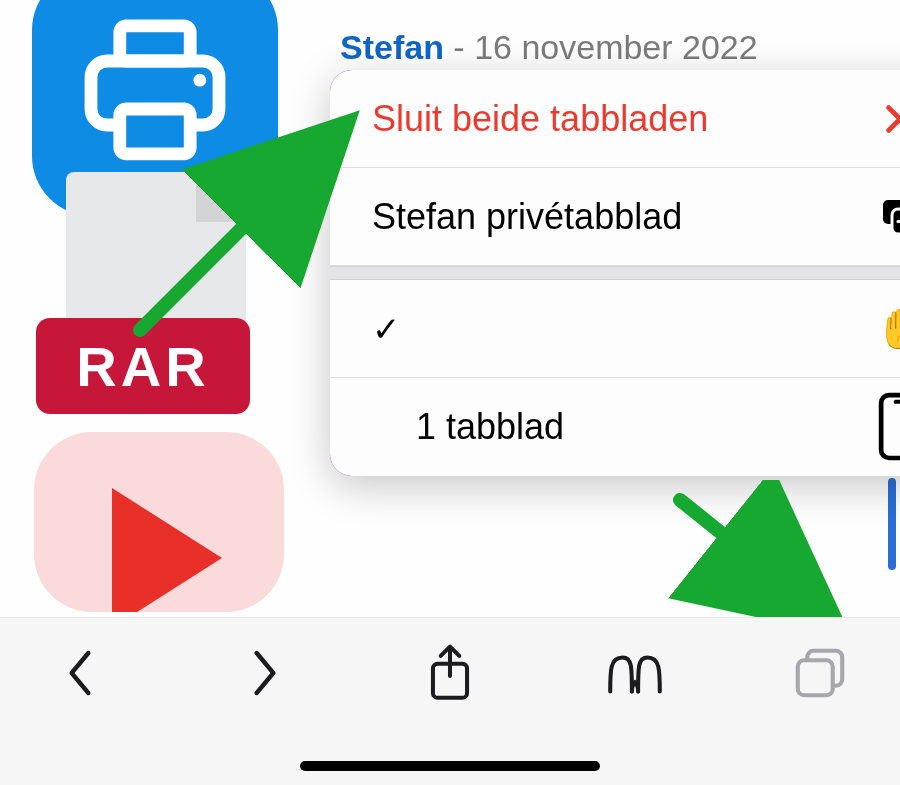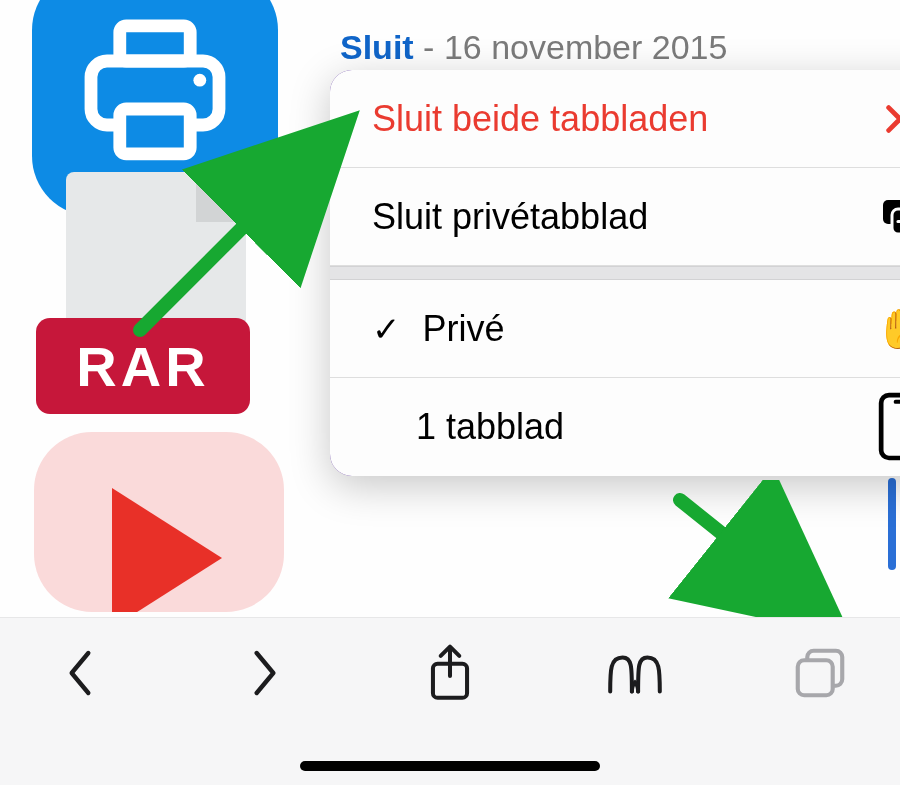--- a/index.html
+++ b/index.html
@@ -71,47 +71,46 @@
   </div>
 
   <div class="yt-icon-wrap">
     <div class="yt-triangle"></div>
   </div>
 
   <div class="scroll-hint"></div>
 </div>
 
 <div class="author-line">
-  <span class="author-name">Sluit</span><span> - </span><span>16 november 2015</span>
+  <span class="author-name">Stefan</span><span> - </span><span>16 november 2022</span>
 </div>
 
 <div class="menu">
   <div class="menu-item destructive">
     <span class="lead">Sluit beide tabbladen</span>
     <span class="menu-icon x-icon">
       <svg viewBox="0 0 24 24" fill="none">
           <path d="M4 4 L20 20 M20 4 L4 20" stroke-linecap="round"></path>
         </svg>
     </span>
   </div>
   <div class="menu-item">
-    <span class="lead">Sluit privétabblad</span>
+    <span class="lead">Stefan privétabblad</span>
     <span class="menu-icon newtab-icon">
       <svg viewBox="0 0 40 40">
         <rect x="3" y="3" width="24" height="24" rx="5" fill="#000"></rect>
         <rect x="12" y="12" width="25" height="25" rx="6" fill="#000" stroke="#fdfdfd" stroke-width="3"></rect>
         <path d="M24.5 18 L24.5 31 M18 24.5 L31 24.5" stroke="#fff" stroke-width="3.2" stroke-linecap="round"></path>
       </svg>
     </span>
   </div>
   <div class="menu-sep"></div>
   <div class="menu-item">
     <span class="lead">
       <span class="checkmark">✓</span>
-      <span>Privé</span>
     </span>
     <span class="menu-icon hand-icon">✋</span>
   </div>
   <div class="menu-item">
     <span class="lead" style="padding-left:44px;">
       <span>1 tabblad</span>
     </span>
     <span class="menu-icon">
       <svg class="phone-icon" viewBox="0 0 28 44">
         <rect x="2" y="2" width="24" height="40" rx="5" fill="none" stroke="#000" stroke-width="3"></rect>

